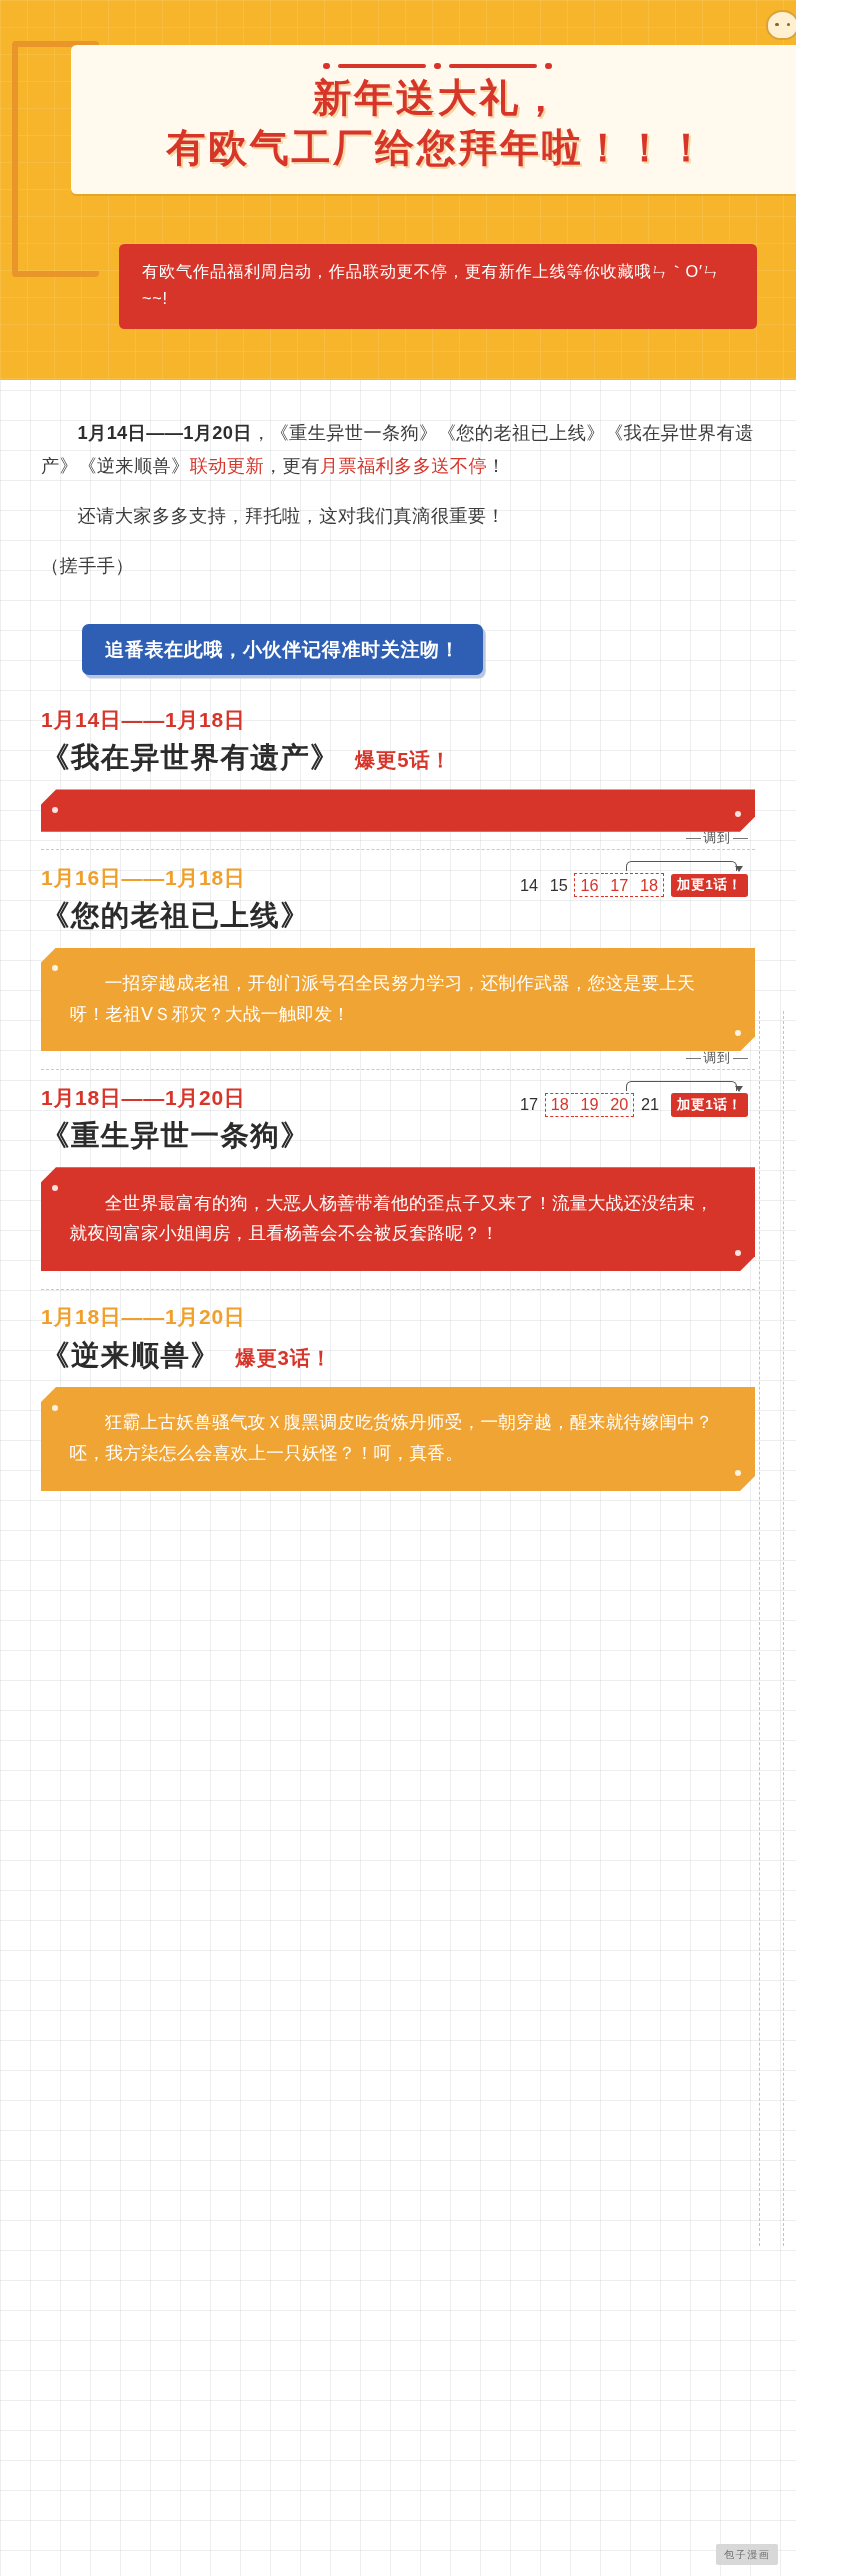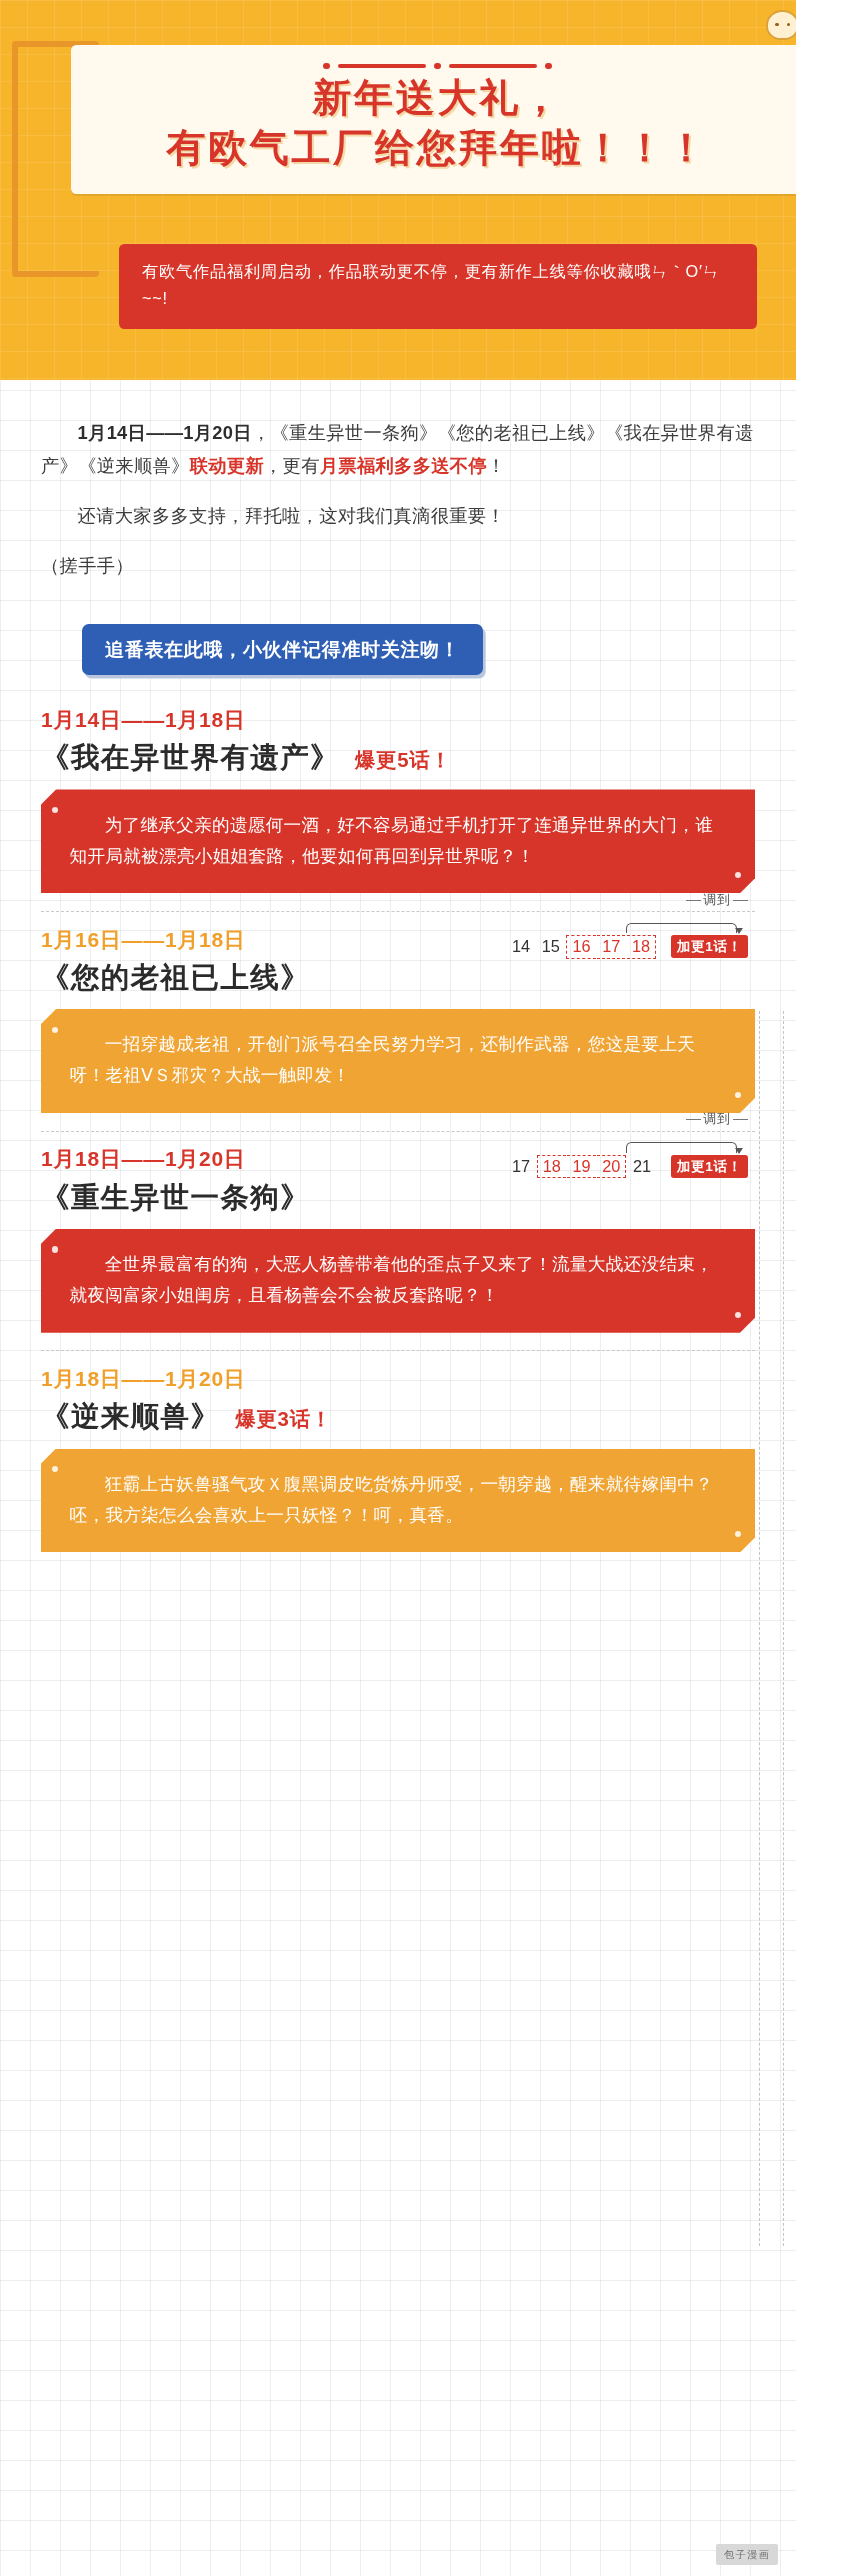--- a/index.html
+++ b/index.html
@@ -176,21 +176,21 @@
   }
   p.para {
     margin: 0 0 17.6px 0;
     font-size: 18.3px;
     line-height: 1.78;
     color: #3c3c3c;
     text-indent: 2em;
     letter-spacing: 0.3px;
   }
   p.para.no-indent { text-indent: 0; }
-  .hl-red { color: #d8352a; font-weight: bold; }
+  .hl-red { color: #d8352a; font-weight: normal; }
   .hl-dark { color: #2e2e2e; font-weight: bold; }
 
   .notice-pill {
     margin: 24.4px 0 31px 41px;
     display: inline-block;
     background: #2e5fb5;
     color: #ffffff;
     font-size: 19px;
     font-weight: bold;
     letter-spacing: 0.7px;
@@ -325,21 +325,21 @@
     padding: 1.4px 2.7px;
   }
   .sched-days .day.boxed {
     border: 1.4px dashed #d8352a;
     color: #d8352a;
   }
   .sched-days .day.boxed-mid { border-left: none; border-right: none; }
   .sched-days .day.boxed-start { border-right: none; }
   .sched-days .day.boxed-end { border-left: none; }
   .sched-extra {
-    margin-left: 13px;
+    margin-left: 5px;
     background: #d8352a;
     color: #fff;
     font-size: 13.6px;
     font-weight: bold;
     padding: 2.7px 6.1px;
     border-radius: 2.7px;
     letter-spacing: 0.7px;
   }
 
   .dash-sep {
@@ -423,21 +423,20 @@
       <div class="date-row">
         <span class="date-text date-red">1月14日——1月18日</span>
       </div>
       <div class="title-row">
         <span class="series-title">《我在异世界有遗产》</span>
         <span class="burst">爆更5话！</span>
       </div>
       <div class="syn-box syn-red">
         <span class="corner-dot cd-tl"></span>
         <span class="corner-dot cd-br"></span>
-        <span>为了继承父亲的遗愿何一酒，好不容易通过手机打开了连通异世界的大门，谁知开局就被漂亮小姐姐套路，他要如何再回到异世界呢？！</span>
       </div>
     </div>
 
     <div class="dash-sep"></div>
 
     
     <div class="series">
       <div class="sched">
         <div class="sched-label">调到</div>
         <div class="sched-arrow">

